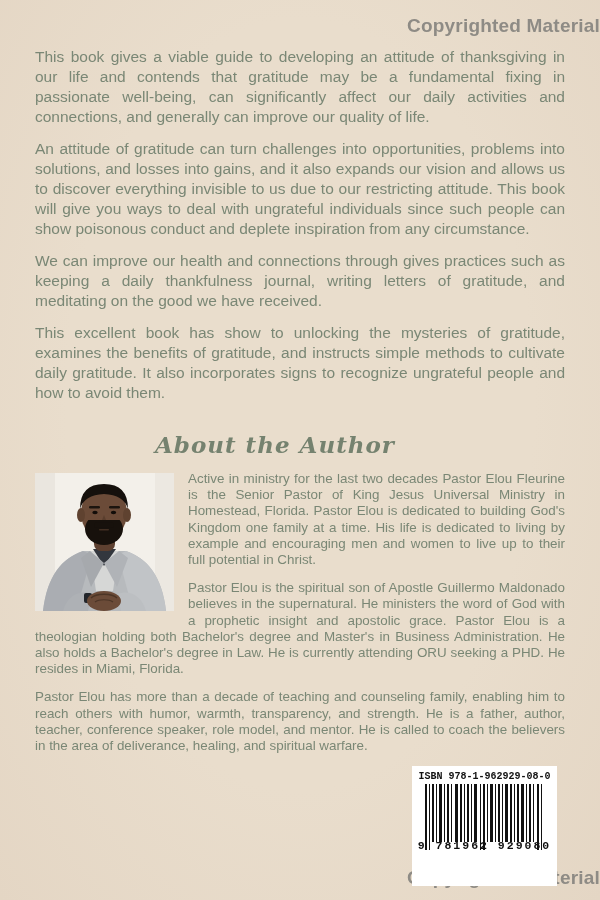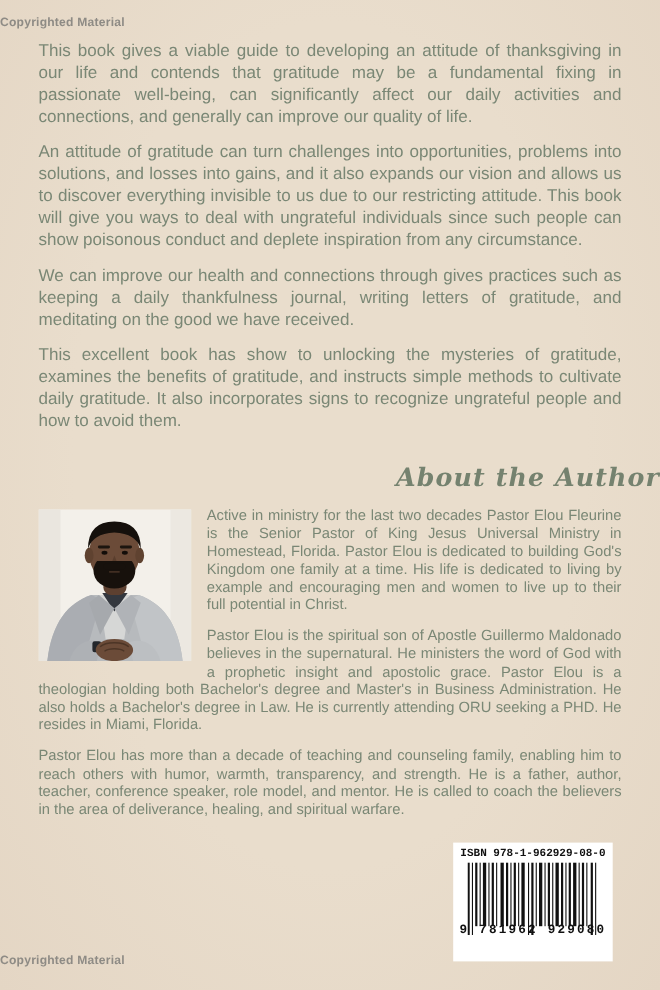--- a/index.html
+++ b/index.html
@@ -6,42 +6,43 @@
   html, body { margin: 0; padding: 0; }
   .cover {
     position: relative;
     width: 600px;
     height: 900px;
     background: radial-gradient(ellipse at 50% 45%, #e9ddcc 55%, #e4d6c4 100%);
     font-family: "Liberation Sans", sans-serif;
     overflow: hidden;
   }
   .copyright {
-    text-align: left;
+    text-align: right;
     color: #8e8b85;
-    font-size: 11px;
+    font-size: 19px;
     font-weight: bold;
     letter-spacing: 0.2px;
   }
   .copyright.top { padding-top: 15px; }
   .copyright.bottom { position: absolute; left: 0; right: 0; top: 867px; }
 
   .synopsis {
     margin: 10px 35px 0 35px;
     color: #7a8775;
     font-size: 15.5px;
     line-height: 20px;
     text-align: justify;
     font-weight: 500;
   }
   .synopsis p { margin: 0 0 12px 0; }
 
   .about-heading {
     margin-top: 28px;
-    text-align: right;
+    padding-left: 155px;
+    text-align: left;
     font-family: "DejaVu Serif", serif;
     font-style: italic;
     font-weight: bold;
     font-size: 23px;
     letter-spacing: 1px;
     color: #75826f;
   }
 
   .about-body {
     margin: 13px 35px 0 35px;
@@ -59,21 +60,21 @@
     height: 138px;
     margin: 2px 14px 4px 0;
     display: block;
   }
 
   .barcode-box {
     position: absolute;
     left: 412px;
     top: 766px;
     width: 145px;
-    height: 108px;
+    height: 120px;
     background: #ffffff;
     z-index: 2;
     text-align: center;
   }
   .isbn-line {
     margin-top: 5px;
     font-family: "Liberation Mono", monospace;
     font-size: 10px;
     font-weight: bold;
     color: #111111;

